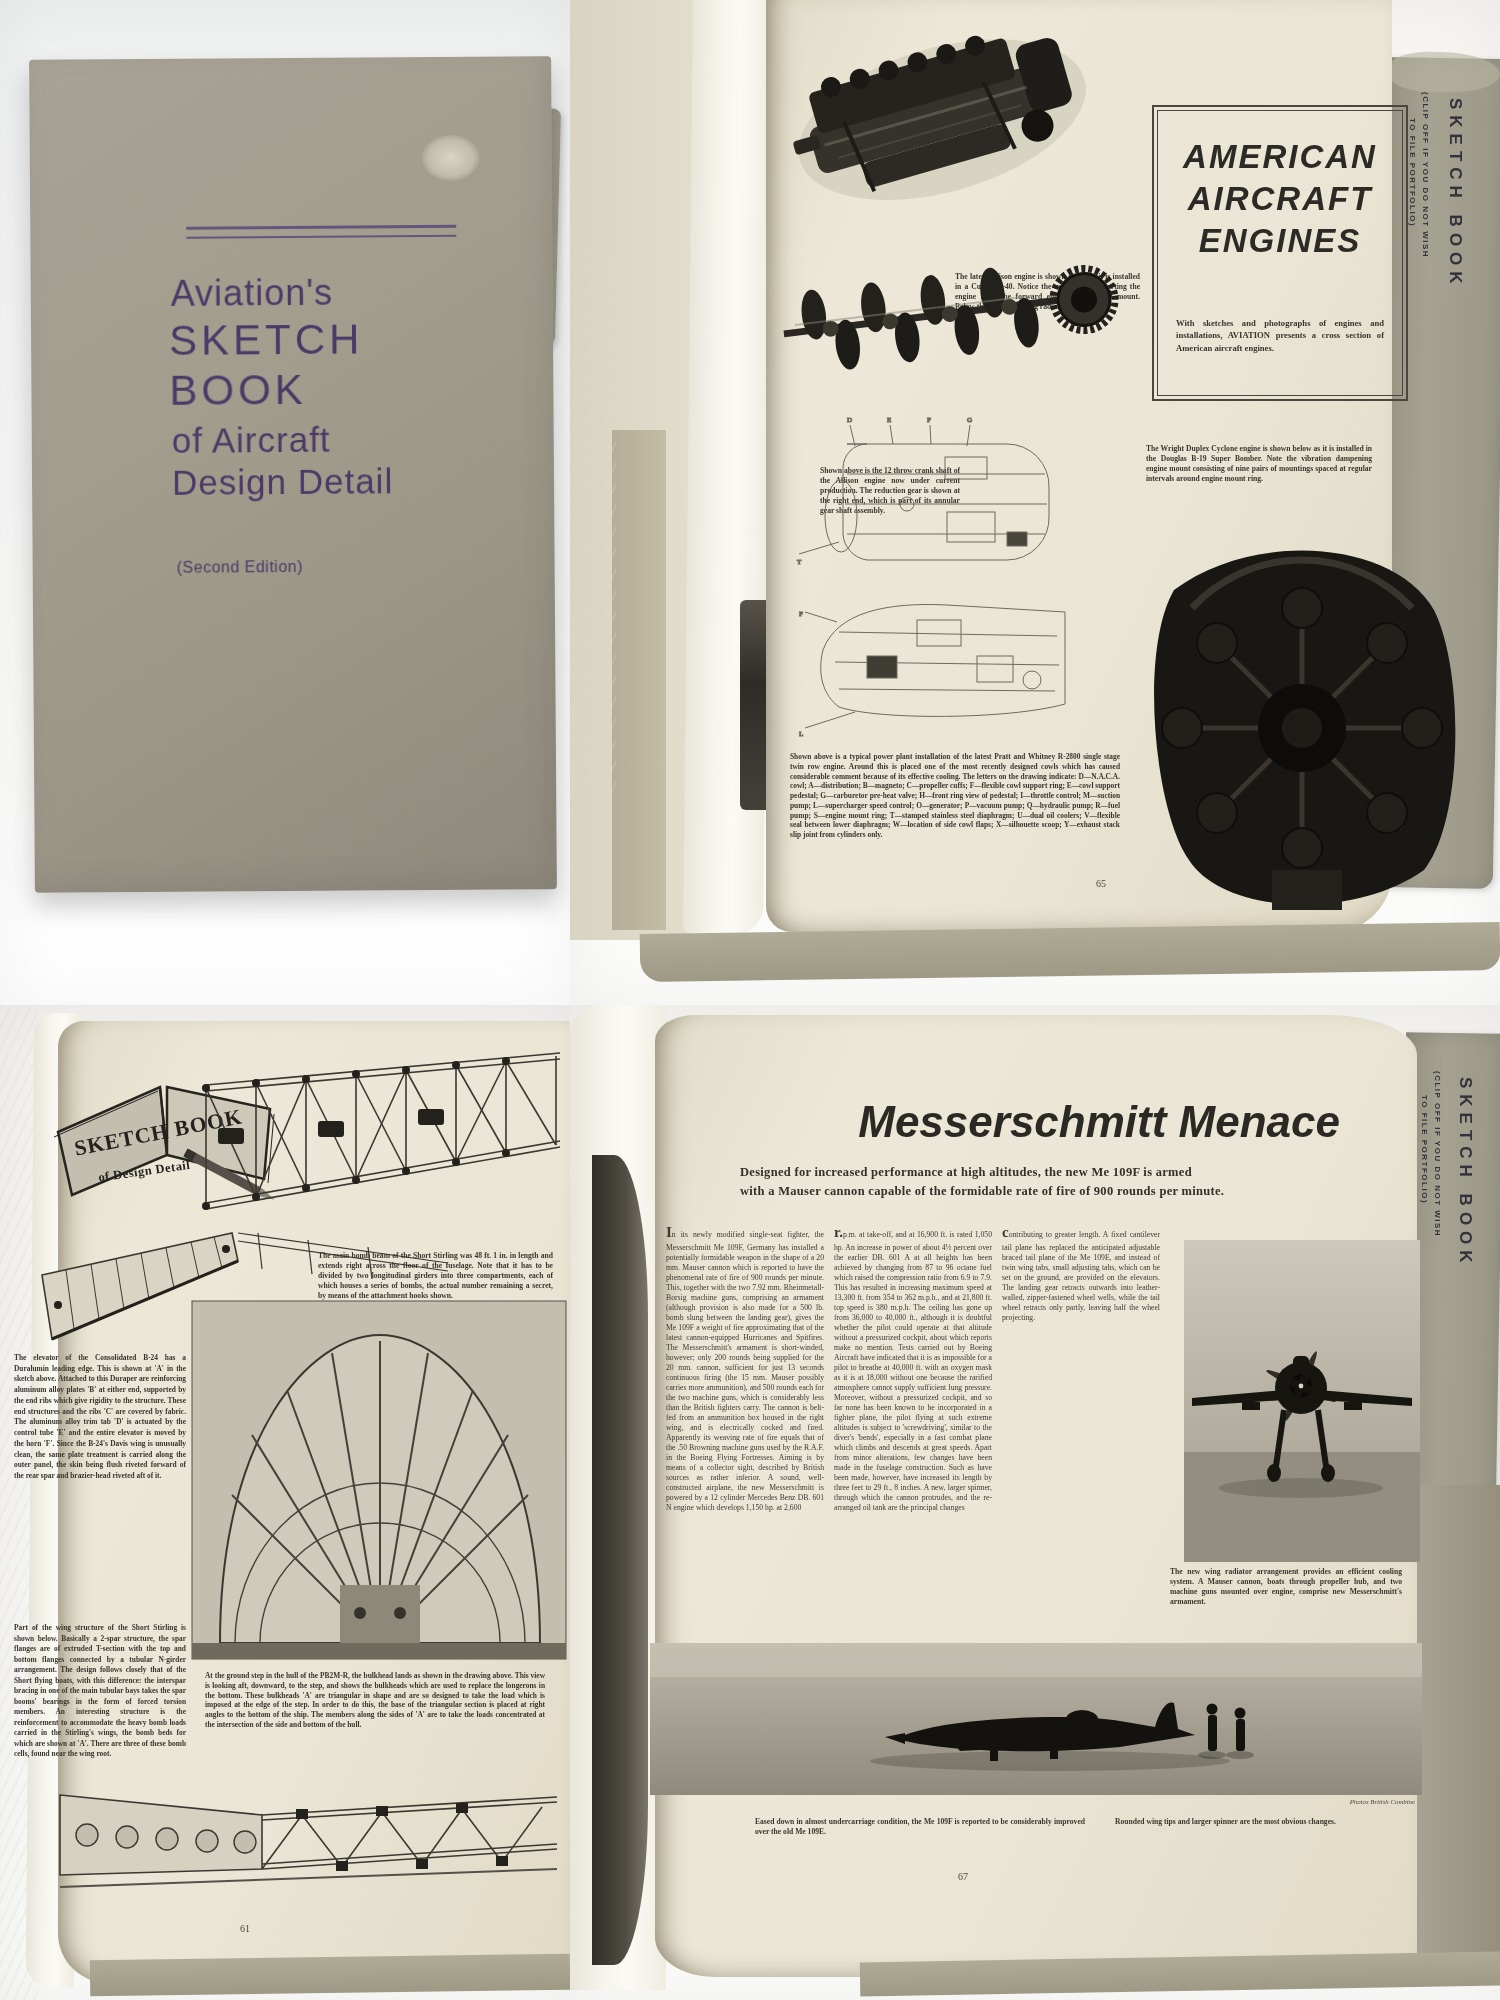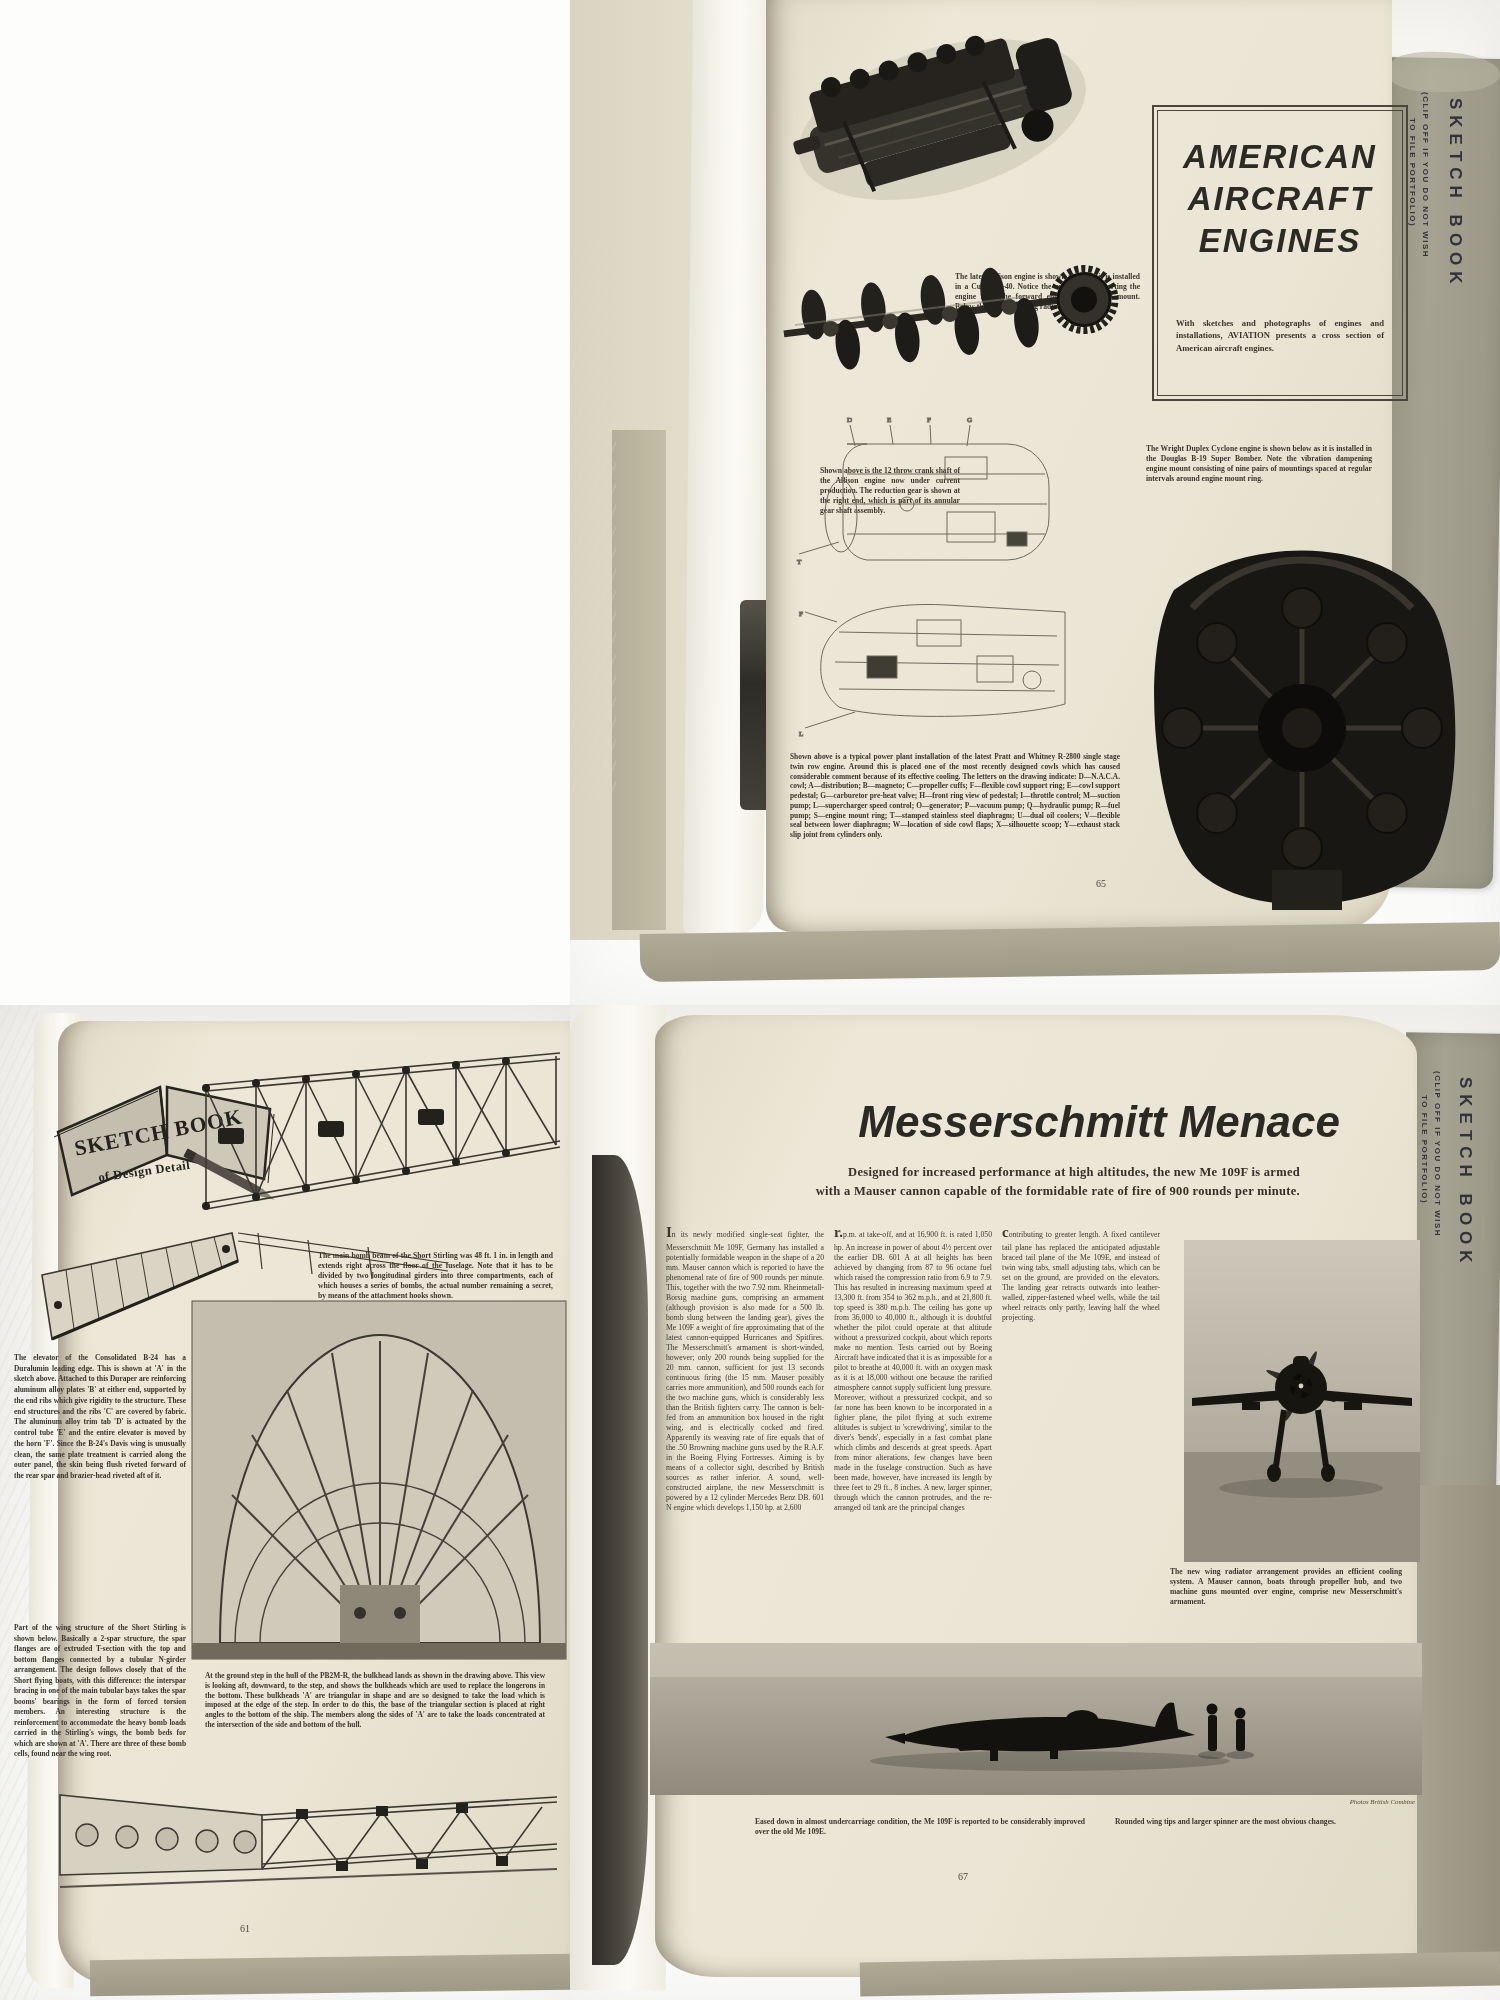--- a/index.html
+++ b/index.html
@@ -39,34 +39,49 @@
   
   .cap{position:absolute;font:700 7.6px/1.32 "Liberation Serif",serif;color:#3a362e;text-align:justify;filter:blur(.28px);}
   .bodytxt{position:absolute;font:400 7.7px/1.3 "Liberation Serif",serif;color:#3d3831;text-align:justify;filter:blur(.28px);}
   .bodytxt::first-letter{font-size:15px;font-weight:700;}
   .pageno{position:absolute;font:400 10px "Liberation Serif",serif;color:#4c473d;filter:blur(.25px);}
   .eng-h{position:absolute;font:italic 700 33px/1.22 "Liberation Sans",sans-serif;letter-spacing:2px;color:#2b2a25;text-align:center;filter:blur(.25px);}
   .eng-box{position:absolute;border:2px solid #4a463d;}
   .eng-box-in{position:absolute;left:3px;top:3px;right:3px;bottom:3px;border:1px solid #4a463d;}
   .eng-intro{position:absolute;font:700 8.6px/1.45 "Liberation Serif",serif;color:#3a362e;text-align:justify;filter:blur(.28px);}
   .mm-h{position:absolute;font:italic 700 44px/1 "Liberation Sans",sans-serif;color:#2a2924;text-align:right;filter:blur(.22px);}
-  .mm-sub{position:absolute;font:700 12.5px/1.5 "Liberation Serif",serif;color:#34302a;text-align:right;letter-spacing:.3px;filter:blur(.25px);}
+  .mm-sub{position:absolute;font:700 12.5px/1.5 "Liberation Serif",serif;color:#34302a;text-align:left;letter-spacing:.3px;filter:blur(.25px);}
   .credit{position:absolute;font:italic 400 6.8px "Liberation Serif",serif;color:#4c473d;text-align:right;filter:blur(.25px);}
   .darkSliver3{background:linear-gradient(90deg,#33302b 0%,#4d4941 55%,#767163 90%,#a9a495 100%);}
   .lines-overlay{background:repeating-linear-gradient(115deg, rgba(220,215,200,.25) 0 2px, rgba(0,0,0,0) 2px 9px);}
   svg text{font-family:"Liberation Serif",serif;}
   .logo-t1{font-weight:700;font-size:21.5px;letter-spacing:1px;fill:#23221e;}
   .logo-t2{font-weight:700;font-size:12.5px;letter-spacing:.5px;fill:#23221e;}
   .diag-l{font-size:7px;fill:#4c483f;}
 </style>
 </head>
 <body>
 
 <div id="canvas">
 
+  <section class="ph vignette" id="ph1">
+    <div class="abs tab1">
+      <div class="vtext vnote" style="left:34px;top:14px;opacity:.4;font-size:9px;">SKETCH BOOK</div>
+    </div>
+    <div class="abs" id="cover">
+      <div class="abs scuff"></div>
+      <div class="abs cov-rule"></div>
+      <div class="abs cov-txt cov-pub">Aviation's</div>
+      <div class="abs cov-txt cov-big" style="top:258px;">SKETCH</div>
+      <div class="abs cov-txt cov-big" style="top:308px;">BOOK</div>
+      <div class="abs cov-txt cov-med" style="top:362px;">of Aircraft</div>
+      <div class="abs cov-txt cov-med" style="top:404px;">Design Detail</div>
+      <div class="abs cov-txt cov-ed">(Second Edition)</div>
+    </div>
+  </section>
 
   <section class="ph vignette" id="ph2">
 
     <div class="abs tabGray" style="left:805px;top:58px;width:125px;height:830px;transform:rotate(1deg);border-radius:0 0 14px 0;">
       <div style="position:absolute;left:8px;top:-6px;width:110px;height:40px;background:#b9b5a3;border-radius:40% 60% 50% 40%;opacity:.6;"></div>
     </div>
     <div class="vtext vlabel" style="left:895px;top:98px;">SKETCH BOOK</div>
     <div class="vtext vnote" style="left:860px;top:92px;">(CLIP OFF IF YOU DO NOT WISH</div>
     <div class="vtext vnote" style="left:847px;top:118px;">TO FILE PORTFOLIO)</div>
 

